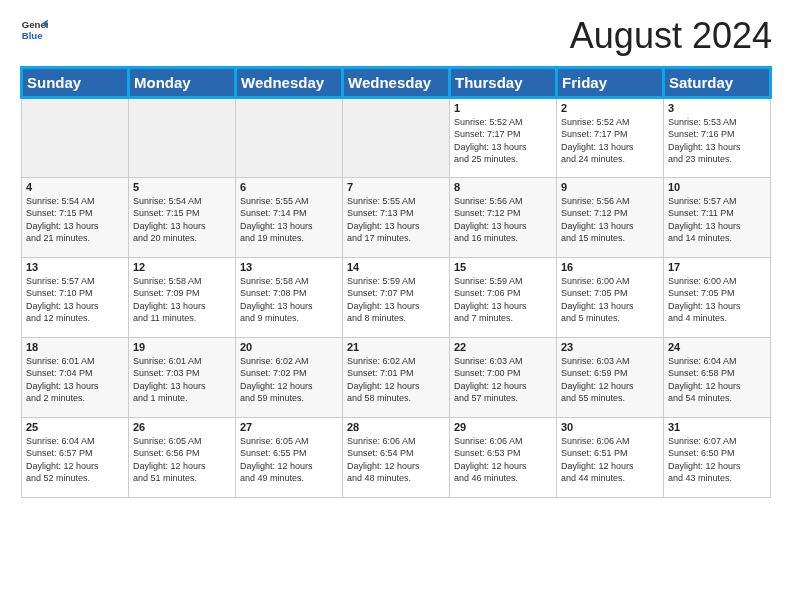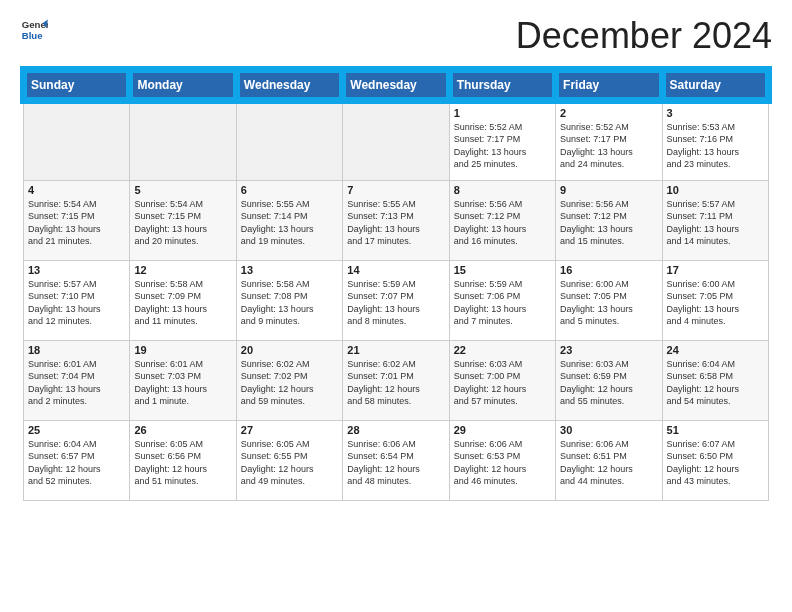--- a/index.html
+++ b/index.html
@@ -43,25 +43,25 @@
       color: #444;
     }
     table {
       width: 100%;
       border-collapse: collapse;
       table-layout: fixed;
     }
     th {
       background: #2868b0;
       color: #fff;
-      font-size: 12px;
+      font-size: 15px;
       font-weight: bold;
       padding: 5px 4px;
       text-align: left;
-      border: 7px solid #0ea5e9;
+      border: 3px solid #0ea5e9;
     }
     td {
       border: 1px solid #ccc;
       vertical-align: top;
       padding: 3px 4px;
       font-size: 9.5px;
       color: #333;
       height: 80px;
       background: #fff;
     }
@@ -94,21 +94,21 @@
 <div class="page">
   <div class="header">
     <div class="logo">
       <svg class="logo-icon" viewBox="0 0 32 32">
         <text x="2" y="14" font-size="11" font-weight="bold" fill="#333">General</text>
         <text x="2" y="26" font-size="11" font-weight="bold" fill="#1a5fb4">Blue</text>
         <polygon points="26,8 32,4 30,14" fill="#2868b0"></polygon>
       </svg>
     </div>
     <div class="title-block">
-      <div class="month-title">December 2024</div>
+      <div class="month-title">August 2024</div>
     </div>
   </div>
 
   <table>
     <thead>
       <tr>
       <th>Sunday</th>
           <th>Monday</th>
           <th>Wednesday</th>
           <th>Wednesday</th>
@@ -335,21 +335,21 @@
 and 46 minutes.</div>
           </td>
           <td>
             <span class="day-num">30</span>
             <div class="day-info" style="white-space: pre-line;">Sunrise: 6:06 AM
 Sunset: 6:51 PM
 Daylight: 12 hours
 and 44 minutes.</div>
           </td>
           <td>
-            <span class="day-num">51</span>
+            <span class="day-num">31</span>
             <div class="day-info" style="white-space: pre-line;">Sunrise: 6:07 AM
 Sunset: 6:50 PM
 Daylight: 12 hours
 and 43 minutes.</div>
           </td>
         </tr>
       </tbody>
   </table>
 </div>
 

